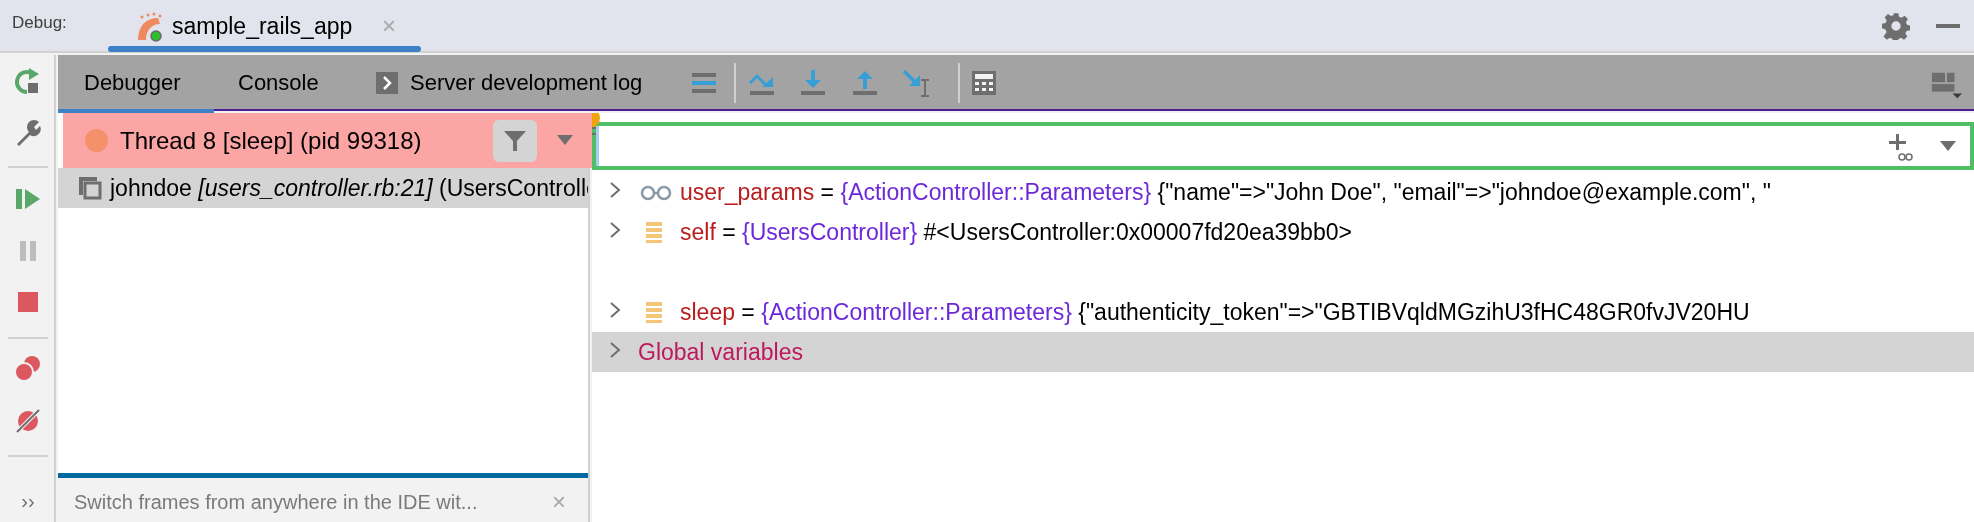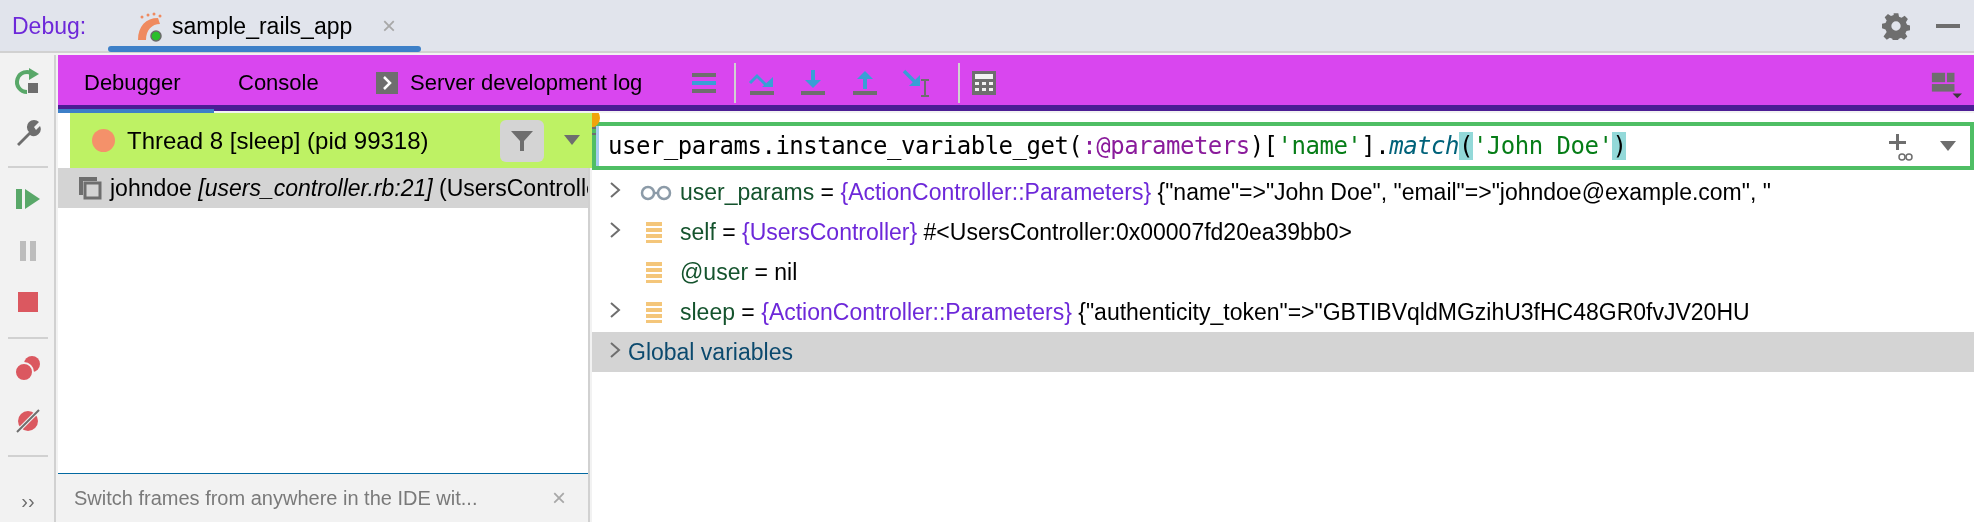--- a/index.html
+++ b/index.html
@@ -1,53 +1,53 @@
 <!DOCTYPE html>
 <html><head>
 <meta charset="utf-8">
 <style>
   * { box-sizing: border-box; margin: 0; padding: 0; }
   html, body { width: 1974px; height: 522px; overflow: hidden; background: #f2f2f2; font-family: "Liberation Sans", sans-serif; color: #000; }
   .root { position: relative; width: 1974px; height: 522px; }
 
   
   .titlebar { position: absolute; left: 0; top: 0; width: 1974px; height: 53px; background: #e1e4ec; border-bottom: 2px solid #d1d1d1; }
-  .titlebar .label { position: absolute; left: 12px; top: 13px; font-size: 23px; color: #6d28d9; }
+  .titlebar .label { position: absolute; left: 12px; top: 13px; font-size: 17px; color: #404040; }
   .tab-run { position: absolute; left: 108px; top: 0; height: 53px; width: 315px; }
   .tab-run .logo { position: absolute; left: 26px; top: 12px; width: 30px; height: 30px; }
   .tab-run .name { position: absolute; left: 64px; top: 13px; font-size: 23px; }
   .tab-run .close { position: absolute; left: 274px; top: 12px; font-size: 24px; color: #a8a8a8; }
   .tab-run .underline { position: absolute; left: 0; bottom: 1px; width: 313px; height: 6px; border-radius: 3px; background: #3d80c8; }
   .title-gear { position: absolute; left: 1882px; top: 12px; width: 28px; height: 28px; }
   .title-min { position: absolute; left: 1936px; top: 24px; width: 24px; height: 4px; background: #6e6e6e; }
 
   
   .vtoolbar { position: absolute; left: 0; top: 55px; width: 56px; height: 467px; background: #f2f2f2; border-right: 2px solid #d1d1d1; }
   .vbtn { position: absolute; left: 12px; width: 32px; height: 32px; display: flex; align-items: center; justify-content: center; }
   .vsep { position: absolute; left: 8px; width: 40px; height: 2px; background: #d1d1d1; }
 
   
-  .toolbar { position: absolute; left: 58px; top: 55px; width: 1916px; height: 56px; background: #d946ef; border-bottom: 6px solid #4c1d95; }
+  .toolbar { position: absolute; left: 58px; top: 55px; width: 1916px; height: 56px; background: #a3a3a3; border-bottom: 2px solid #4c1d95; }
   .ttab { position: absolute; top: 0; height: 56px; font-size: 22px; display: flex; align-items: center; }
   .ttab.active::after { content: ""; position: absolute; left: 0; right: 0; bottom: -2px; height: 4px; background: #3d80c8; }
   .tbtn { position: absolute; top: 12px; width: 32px; height: 32px; display: flex; align-items: center; justify-content: center; }
   .tsep { position: absolute; top: 8px; width: 2px; height: 40px; background: #d1d1d1; }
 
   
   .frames { position: absolute; left: 58px; top: 113px; width: 532px; height: 409px; background: #fff; border-right: 2px solid #d1d1d1; }
-  .thread-row { position: absolute; left: 12px; top: 0; width: 530px; height: 55px; background: #bef264; text-decoration: underline; }
+  .thread-row { position: absolute; left: 5px; top: 0; width: 530px; height: 55px; background: #fca5a5; text-decoration: underline; }
   .thread-dot { position: absolute; left: 22px; top: 16px; width: 23px; height: 23px; border-radius: 50%; background: #f4916a; }
   .thread-label { position: absolute; left: 57px; top: 14px; font-size: 24px; }
   .filter-btn { position: absolute; left: 430px; top: 7px; width: 44px; height: 42px; border-radius: 6px; background: #d4d4d4; display: flex; align-items: center; justify-content: center; }
   .thread-dd { position: absolute; left: 494px; top: 22px; width: 0; height: 0; border-left: 8px solid transparent; border-right: 8px solid transparent; border-top: 10px solid #6e6e6e; }
   .frame-row { position: absolute; left: 0; top: 55px; width: 530px; height: 40px; background: #d4d4d4; overflow: hidden; white-space: nowrap; }
   .frame-icon { position: absolute; left: 20px; top: 8px; width: 24px; height: 24px; }
   .frame-label { position: absolute; left: 52px; top: 7px; font-size: 23px; }
   .frame-label .file { font-style: italic; }
-  .hint { position: absolute; left: 0; top: 360px; width: 530px; height: 49px; background: #f2f2f2; border-top: 1px solid #0369a1; }
+  .hint { position: absolute; left: 0; top: 360px; width: 530px; height: 49px; background: #f2f2f2; border-top: 5px solid #0369a1; }
   .hint-text { position: absolute; left: 16px; top: 13px; font-size: 20px; color: #7a7a7a; white-space: nowrap; }
   .hint-close { position: absolute; left: 494px; top: 10px; font-size: 24px; color: #a8a8a8; }
 
   
   .vars { position: absolute; left: 592px; top: 113px; width: 1382px; height: 409px; background: #fff; overflow: hidden; }
   .bulb { position: absolute; left: -12px; top: -5px; width: 20px; height: 20px; border-radius: 50%; background: #f0a30a; }
   .bulb-stem { position: absolute; left: -8px; top: 14px; width: 12px; height: 8px; border-top: 2px solid #6e6e6e; border-bottom: 2px solid #6e6e6e; }
   .eval { position: absolute; left: 0; top: 9px; width: 1382px; height: 48px; border: 4px solid #4fbe64; background: #fff; }
   .eval-caret { position: absolute; left: 0; top: 0; width: 3px; height: 40px; background: #a7cdee; }
   .eval-code { position: absolute; left: 12px; top: 6px; font-family: "DejaVu Sans Mono", monospace; font-size: 24px; white-space: pre; letter-spacing: -0.5px; }
@@ -55,24 +55,24 @@
   .c-str { color: #067d17; }
   .c-meth { color: #00627a; font-style: italic; }
   .c-br { background: #93d9d9; }
   .eval-add { position: absolute; left: 1290px; top: 6px; width: 30px; height: 30px; }
   .eval-dd { position: absolute; left: 1344px; top: 15px; width: 0; height: 0; border-left: 8px solid transparent; border-right: 8px solid transparent; border-top: 10px solid #6e6e6e; }
 
   .var-row { position: absolute; left: 0; width: 1382px; height: 40px; white-space: nowrap; font-size: 23px; }
   .var-row .chev { position: absolute; left: 16px; top: 8px; width: 14px; height: 20px; }
   .var-row .ico { position: absolute; left: 52px; top: 9px; width: 22px; height: 22px; }
   .var-row .txt { position: absolute; left: 88px; top: 7px; }
-  .vname { color: #14532d; }
+  .vname { color: #b91c1c; }
   .vtype { color: #6d28d9; }
   .global-row { background: #d4d4d4; }
-  .global-row .txt { left: 36px; color: #0c4a6e; text-align: center; }
+  .global-row .txt { left: 46px; color: #be185d; text-align: center; }
 </style>
 </head>
 <body>
 
 <div class="root">
 
   <div class="titlebar">
     <span class="label">Debug:</span>
     <div class="tab-run">
       <svg class="logo" viewBox="0 0 30 30">
@@ -244,21 +244,20 @@
     </div>
     <div class="hint">
       <span class="hint-text">Switch frames from anywhere in the IDE wit...</span>
       <span class="hint-close">×</span>
     </div>
   </div>
 
   <div class="vars">
     <div class="eval">
       <div class="eval-caret"></div>
-      <div class="eval-code"><span>user_params.instance_variable_get(</span><span class="c-sym">:@parameters</span><span>)[</span><span class="c-str">'name'</span><span>].</span><span class="c-meth">match</span><span class="c-br">(</span><span class="c-str">'John Doe'</span><span class="c-br">)</span></div>
       <svg class="eval-add" viewBox="0 0 30 30">
         <rect x="10" y="2" width="3" height="16" fill="#6e6e6e"></rect>
         <rect x="3" y="9" width="17" height="3" fill="#6e6e6e"></rect>
         <circle cx="16" cy="25" r="3" fill="none" stroke="#6e6e6e" stroke-width="1.5"></circle>
         <circle cx="23" cy="25" r="3" fill="none" stroke="#6e6e6e" stroke-width="1.5"></circle>
       </svg>
       <div class="eval-dd"></div>
     </div>
     <div class="bulb"></div>
     <div class="bulb-stem"></div>
@@ -281,40 +280,31 @@
         </svg>
       <svg class="ico" viewBox="0 0 22 22">
         <rect x="2" y="1" width="16" height="4" fill="#f4c67a"></rect>
           <rect x="2" y="7" width="16" height="4" fill="#f4c67a"></rect>
           <rect x="2" y="13" width="16" height="4" fill="#f4c67a"></rect>
           <rect x="2" y="19" width="16" height="3" fill="#f4c67a"></rect>
       </svg>
       <span class="txt"><span class="vname">self</span><span> = </span><span class="vtype">{UsersController}</span><span> #&lt;UsersController:0x00007fd20ea39bb0&gt;</span></span>
     </div>
 
-    <div class="var-row" style="top:139px">
+
+    <div class="var-row" style="top:179px">
+      <svg class="chev" viewBox="0 0 14 20">
+          <polyline points="3,3 11,10 3,17" fill="none" stroke="#6e6e6e" stroke-width="2"></polyline>
+        </svg>
       <svg class="ico" viewBox="0 0 22 22">
         <rect x="2" y="1" width="16" height="4" fill="#f4c67a"></rect>
           <rect x="2" y="7" width="16" height="4" fill="#f4c67a"></rect>
           <rect x="2" y="13" width="16" height="4" fill="#f4c67a"></rect>
           <rect x="2" y="19" width="16" height="3" fill="#f4c67a"></rect>
       </svg>
-      <span class="txt"><span class="vname">@user</span><span> = nil</span></span>
-    </div>
-
-    <div class="var-row" style="top:179px">
-      <svg class="chev" viewBox="0 0 14 20">
-          <polyline points="3,3 11,10 3,17" fill="none" stroke="#6e6e6e" stroke-width="2"></polyline>
-        </svg>
-      <svg class="ico" viewBox="0 0 22 22">
-        <rect x="2" y="1" width="16" height="4" fill="#f4c67a"></rect>
-          <rect x="2" y="7" width="16" height="4" fill="#f4c67a"></rect>
-          <rect x="2" y="13" width="16" height="4" fill="#f4c67a"></rect>
-          <rect x="2" y="19" width="16" height="3" fill="#f4c67a"></rect>
-      </svg>
       <span class="txt"><span class="vname">sleep</span><span> = </span><span class="vtype">{ActionController::Parameters}</span><span> {"authenticity_token"=&gt;"GBTIBVqldMGzihU3fHC48GR0fvJV20HU</span></span>
     </div>
 
     <div class="var-row global-row" style="top:219px">
       <svg class="chev" viewBox="0 0 14 20">
           <polyline points="3,3 11,10 3,17" fill="none" stroke="#6e6e6e" stroke-width="2"></polyline>
         </svg>
       <span class="txt">Global variables</span>
     </div>
   </div>

